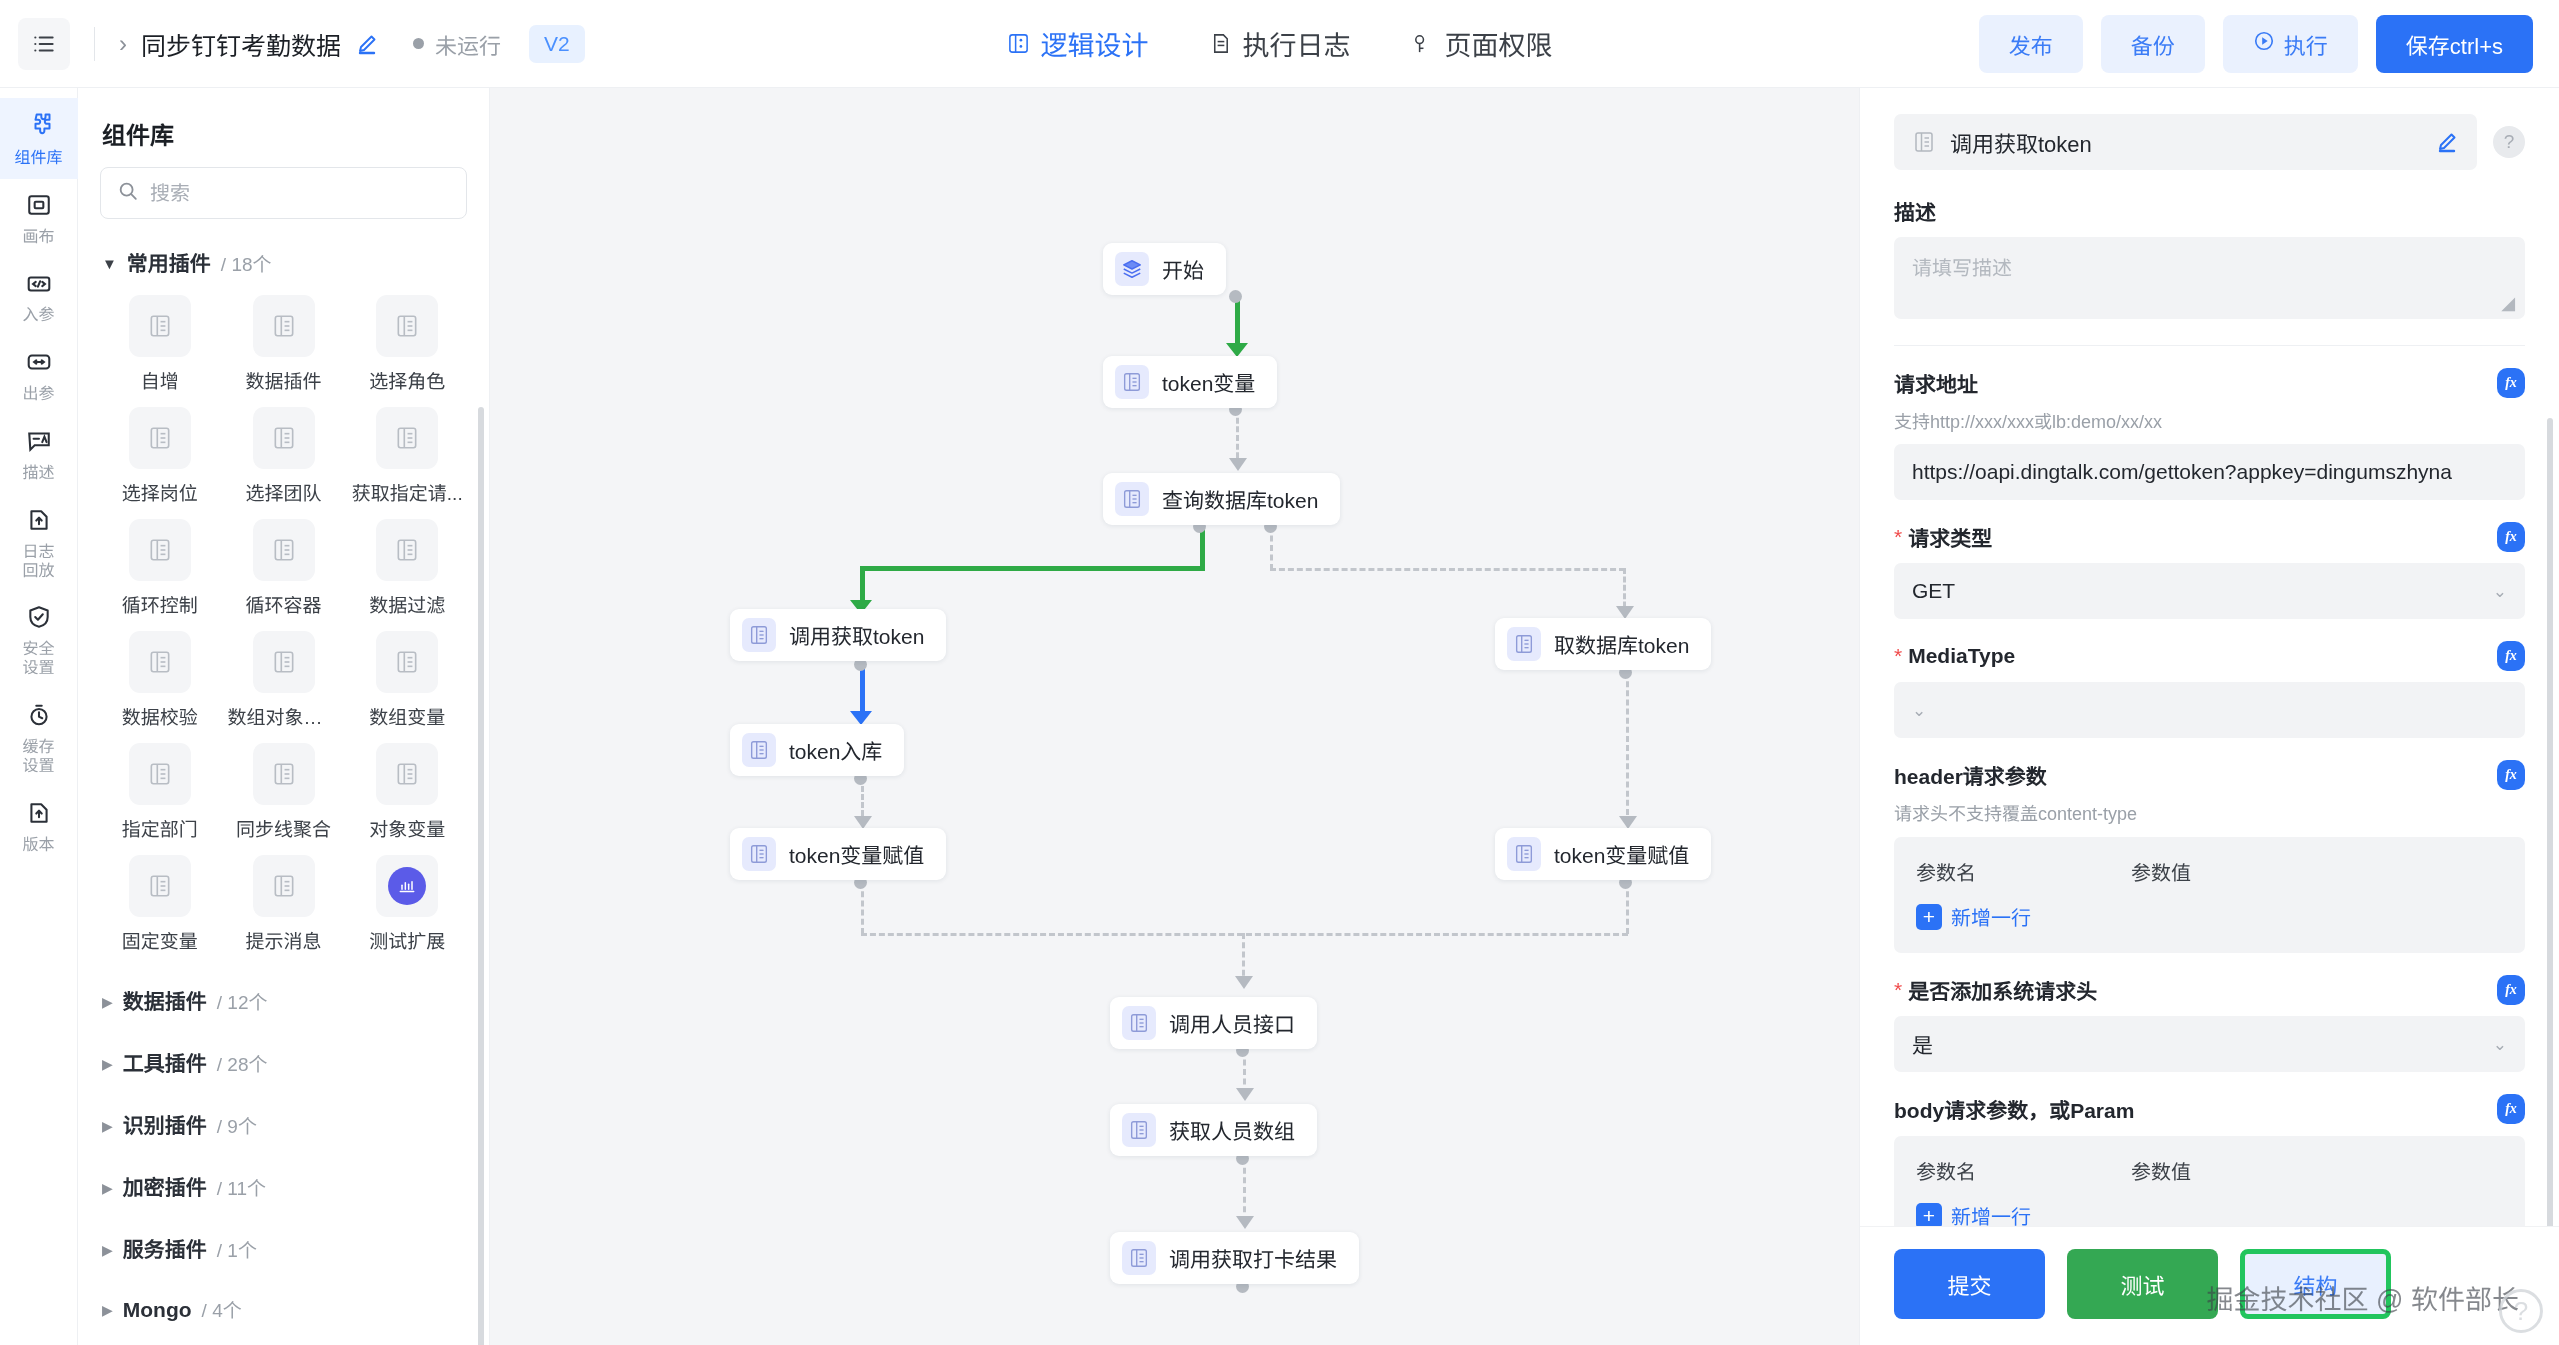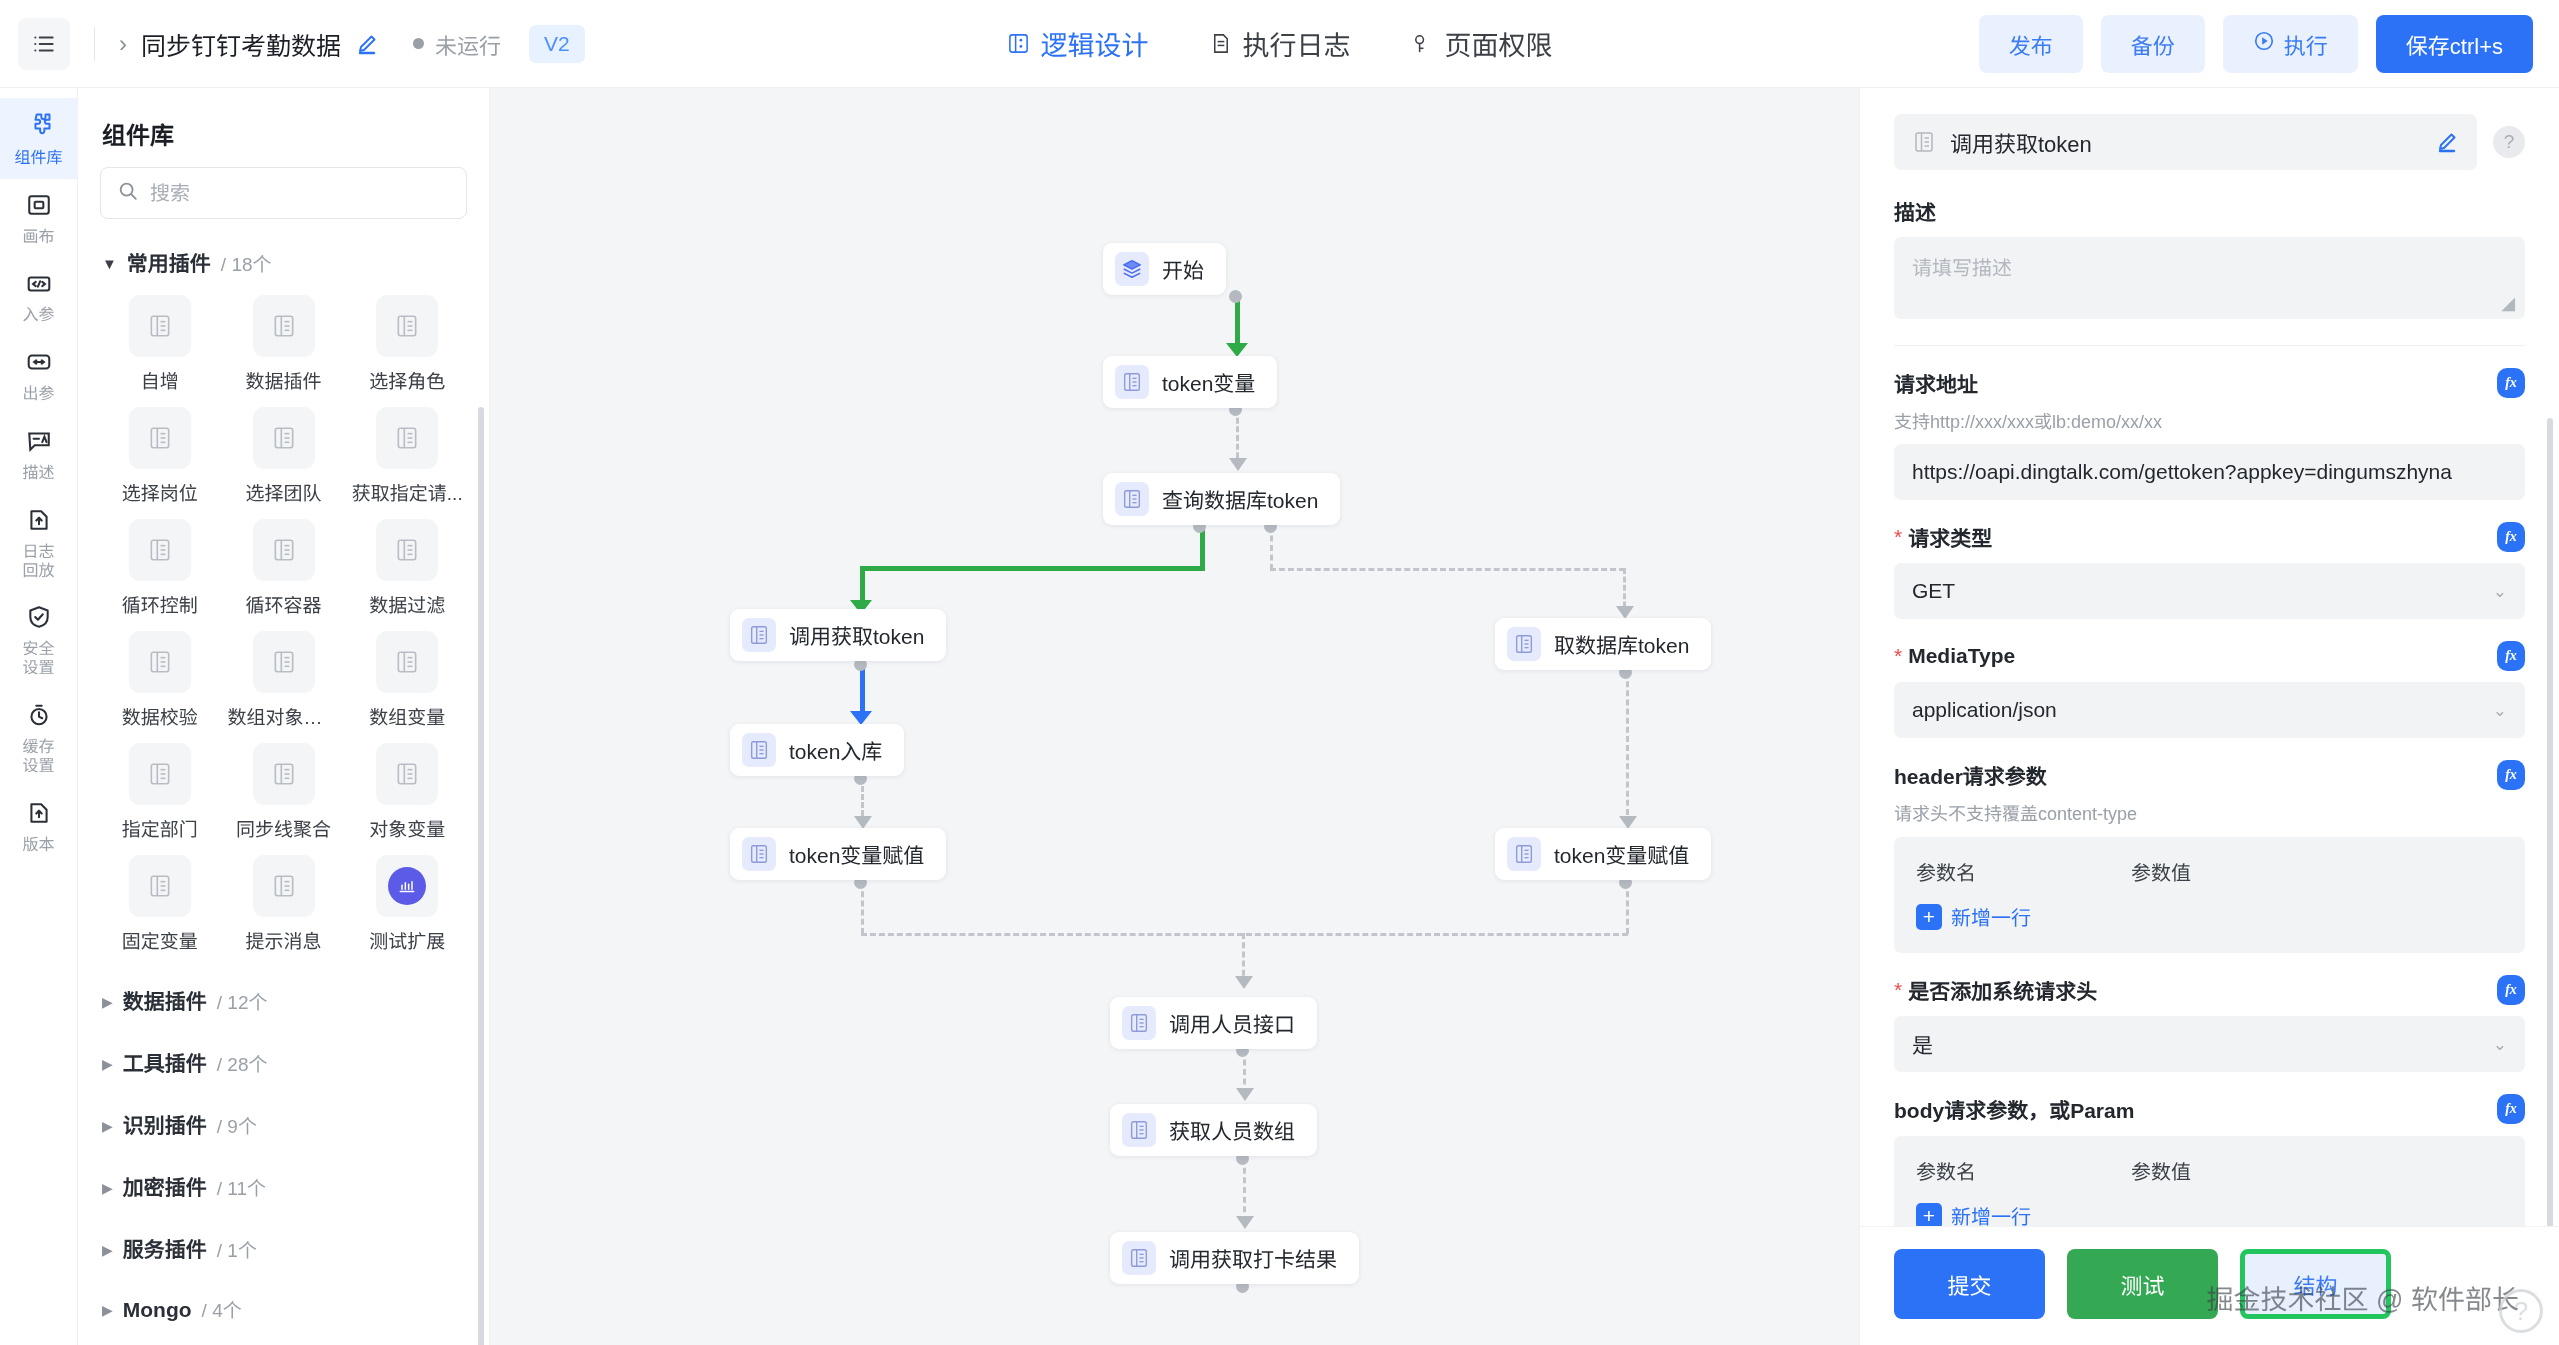--- a/index.html
+++ b/index.html
@@ -912,21 +912,20 @@
           </div>
         </div>
 
         <div class="fld">
           <div class="flabel">
             <span class="req">*</span>
             <span>MediaType</span>
             <span class="fx">fx</span>
           </div>
           <div class="fselect">
-            <span class="sv">application/json</span>
             <span class="caret">⌄</span>
           </div>
         </div>
 
         <div class="fld">
           <div class="flabel">
             <span>header请求参数</span>
             <span class="fx">fx</span>
           </div>
           <div class="fhint">请求头不支持覆盖content-type</div>

